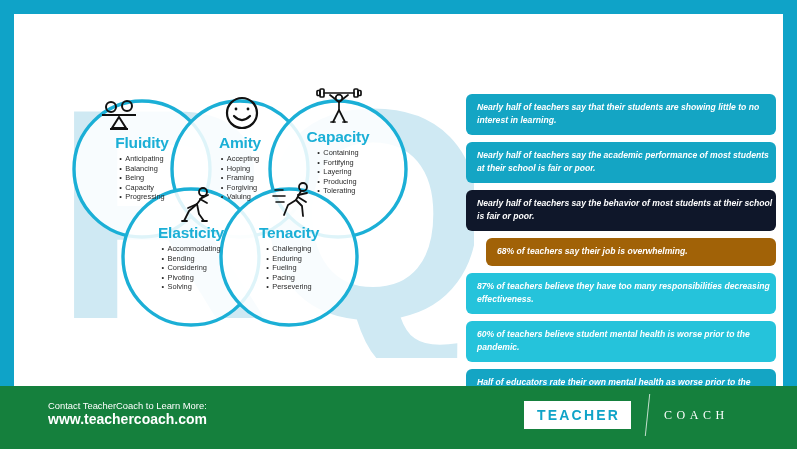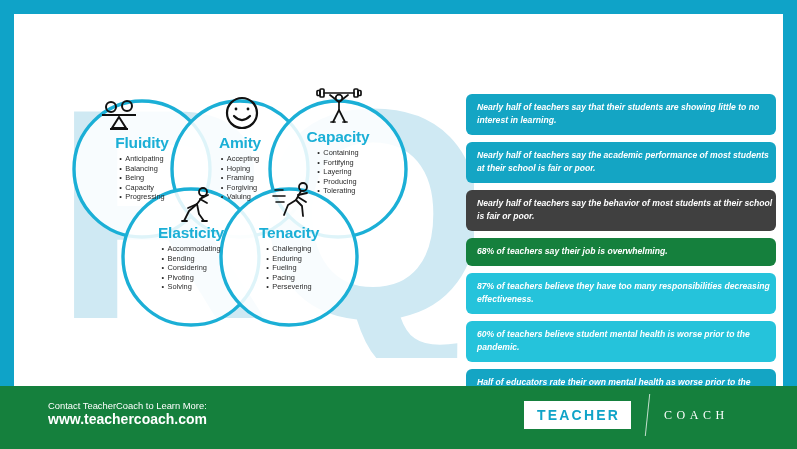--- a/index.html
+++ b/index.html
@@ -296,22 +296,22 @@
           <li>Considering</li>
           <li>Pivoting</li>
           <li>Solving</li>
         </ul>
       </div>
     </div>
 
     <div class="stats">
       <div class="stat-box" style="background: rgb(20, 165, 196);">Nearly half of teachers say that their students are showing little to no interest in learning.</div>
       <div class="stat-box" style="background: rgb(20, 165, 196);">Nearly half of teachers say the academic performance of most students at their school is fair or poor.</div>
-      <div class="stat-box" style="background: #404040;">Nearly half of teachers say the behavior of most students at their school is fair or poor.</div>
-      <div class="stat-box" style="background: #15803d;">68% of teachers say their job is overwhelming.</div>
+      <div class="stat-box" style="background: #0f172a;">Nearly half of teachers say the behavior of most students at their school is fair or poor.</div>
+      <div class="stat-box" style="background: #a16207; margin-left: 20px;">68% of teachers say their job is overwhelming.</div>
       <div class="stat-box" style="background: rgb(37, 195, 219);">87% of teachers believe they have too many responsibilities decreasing effectiveness.</div>
       <div class="stat-box" style="background: rgb(37, 195, 219);">60% of teachers believe student mental health is worse prior to the pandemic.</div>
       <div class="stat-box" style="background: rgb(20, 165, 196);">Half of educators rate their own mental health as worse prior to the pandemic.</div>
     </div>
 
   </div>
 
   <div class="footer">
     <div class="footer-text">
       <div class="footer-line1">Contact TeacherCoach to Learn More:</div>

